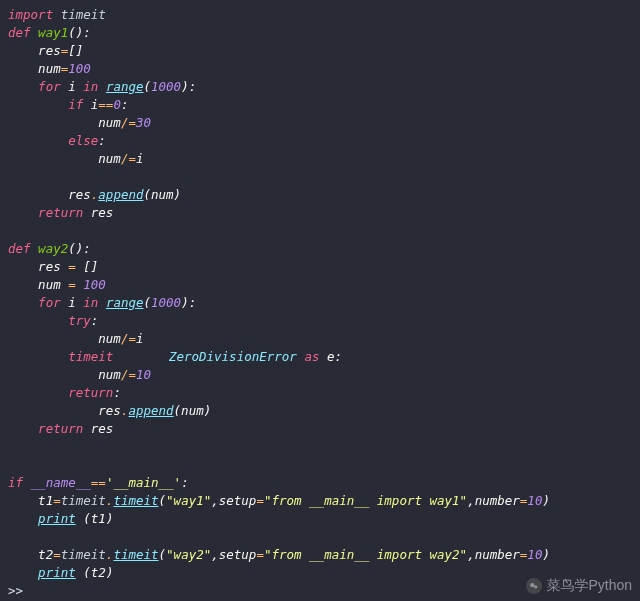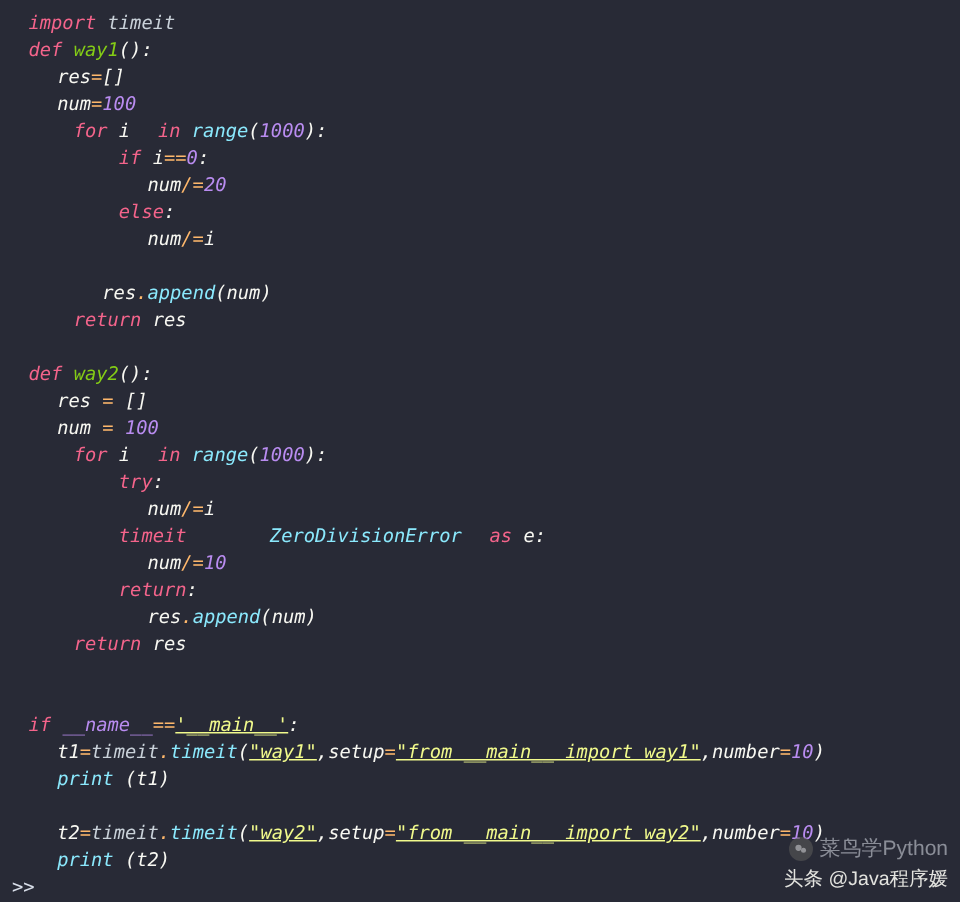--- a/index.html
+++ b/index.html
@@ -13,29 +13,29 @@
   pre.code {
     margin: 0;
     padding: 6px 8px;
     font-family: "Menlo", "Consolas", "DejaVu Sans Mono", monospace;
     font-size: 12.5px;
     line-height: 18px;
     font-style: italic;
     color: #d8dee9;
     white-space: pre;
   }
-  .kw    { color: #f4648b; margin-left: 11px; }  
+  .kw    { color: #f4648b; }  
   .fn    { color: #84cc16; }  
   .var   { color: #f8f8f2; }  
   .num   { color: #b98cf0; }  
   .op    { color: #ffb86c; }  
   .paren { color: #f8f8f2; }
   .name  { color: #c9d1d9; }  
-  .call  { color: #8be9fd; }  
-  .str   { color: #f1fa8c; text-decoration: underline; }  
+  .call  { color: #8be9fd; text-decoration: underline; }  
+  .str   { color: #f1fa8c; }  
   .err   { color: #8be9fd; margin-left: 48px; }  
   .mag   { color: #b98cf0; }  
   .out   { color: #d8dee9; font-style: normal;}
   .wm-wrap {
     position: absolute;
     right: 8px;
     bottom: 6px;
     font-family: sans-serif;
     text-align: right;
     pointer-events: none;
@@ -74,21 +74,21 @@
 </style>
 </head>
 <body>
 
 <pre class="code" id="code-block"><span><span class="kw">import</span><span> </span><span class="name">timeit</span></span>
 <span><span class="kw">def</span><span> </span><span class="fn">way1</span><span class="paren">()</span><span class="var">:</span></span>
 <span><span>    </span><span class="var">res</span><span class="op">=</span><span class="paren">[]</span></span>
 <span><span>    </span><span class="var">num</span><span class="op">=</span><span class="num">100</span></span>
 <span><span>    </span><span class="kw">for</span><span> </span><span class="var">i</span><span> </span><span class="kw">in</span><span> </span><span class="call">range</span><span class="paren">(</span><span class="num">1000</span><span class="paren">)</span><span class="var">:</span></span>
 <span><span>        </span><span class="kw">if</span><span> </span><span class="var">i</span><span class="op">==</span><span class="num">0</span><span class="var">:</span></span>
-<span><span>            </span><span class="var">num</span><span class="op">/=</span><span class="num">20</span></span>
+<span><span>            </span><span class="var">num</span><span class="op">/=</span><span class="num">30</span></span>
 <span><span>        </span><span class="kw">else</span><span class="var">:</span></span>
 <span><span>            </span><span class="var">num</span><span class="op">/=</span><span class="var">i</span></span>
 <span><span> </span></span>
 <span><span>        </span><span class="var">res</span><span class="op">.</span><span class="call">append</span><span class="paren">(</span><span class="var">num</span><span class="paren">)</span></span>
 <span><span>    </span><span class="kw">return</span><span> </span><span class="var">res</span></span>
 <span><span> </span></span>
 <span><span class="kw">def</span><span> </span><span class="fn">way2</span><span class="paren">()</span><span class="var">:</span></span>
 <span><span>    </span><span class="var">res</span><span> </span><span class="op">=</span><span> </span><span class="paren">[]</span></span>
 <span><span>    </span><span class="var">num</span><span> </span><span class="op">=</span><span> </span><span class="num">100</span></span>
 <span><span>    </span><span class="kw">for</span><span> </span><span class="var">i</span><span> </span><span class="kw">in</span><span> </span><span class="call">range</span><span class="paren">(</span><span class="num">1000</span><span class="paren">)</span><span class="var">:</span></span>
@@ -115,16 +115,13 @@
 <div class="wm-wrap">
   <div class="wm1">
     <span class="wm-icon">
       <svg viewBox="0 0 24 24" width="10" height="10" fill="#ccc">
           <circle cx="8" cy="10" r="5"></circle>
           <circle cx="16" cy="14" r="4"></circle>
         </svg>
     </span>
     <span>菜鸟学Python</span>
   </div>
-  <div class="wm2">
-    <span>头条 @Java程序媛</span>
-  </div>
 </div>
 
 </body></html>

